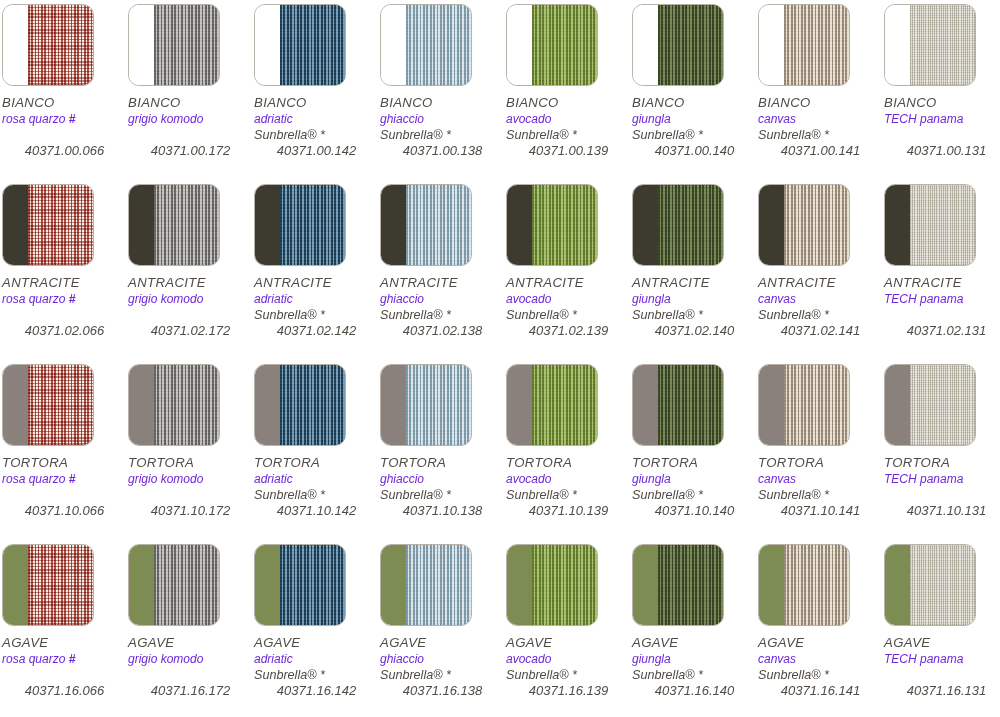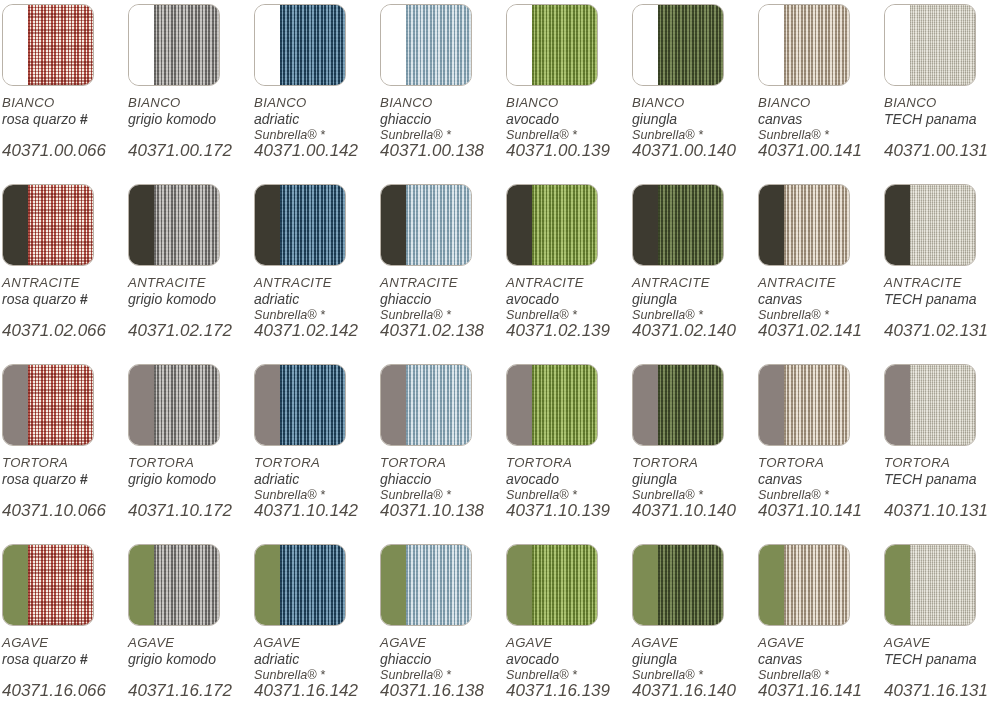--- a/index.html
+++ b/index.html
@@ -149,38 +149,39 @@
     width:125px;
   }
   .frame-name{
     font-size:13.2px;
     letter-spacing:.35px;
     line-height:16px;
     color:#504b45;
     white-space:nowrap;
   }
   .fabric-name{
-    font-size:14px;
+    font-size:12px;
     line-height:16px;
-    color:#404040;
+    color:#6d28d9;
     white-space:nowrap;
   }
   .brand-line{
     font-size:12.6px;
     line-height:16px;
     color:#504b45;
     white-space:nowrap;
     min-height:16px;
   }
   .brand-line.empty{visibility:hidden;}
   .code{
-    font-size:17px;
+    font-size:13px;
     line-height:16px;
     color:#504b45;
     white-space:nowrap;
+    text-align:center;
   }
   .hash{font-weight:bold;}
 </style>
 </head>
 <body>
 
 <div id="grid">
     <div class="swatch-cell" style="left: 2px; top: 4px;">
       <div class="tile">
         <div class="frame-strip light" style="background: rgb(255, 255, 255);"></div>

